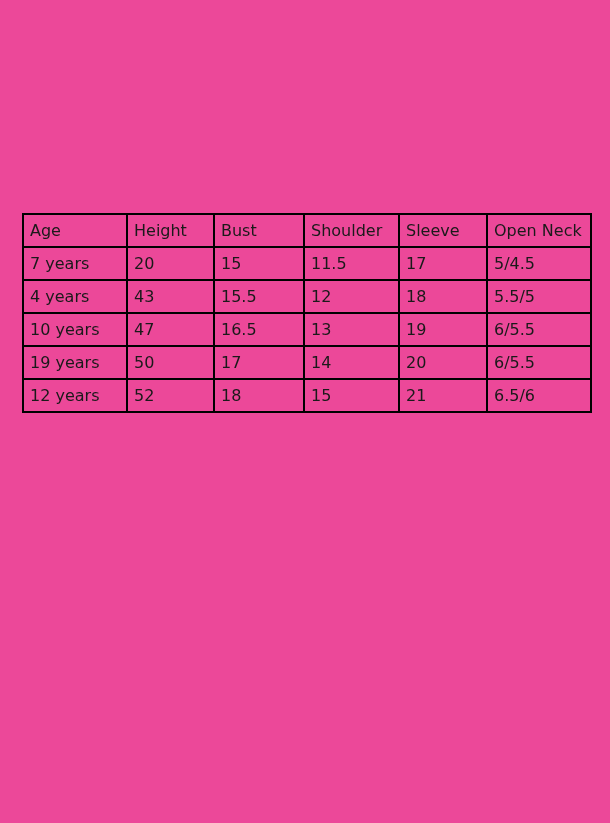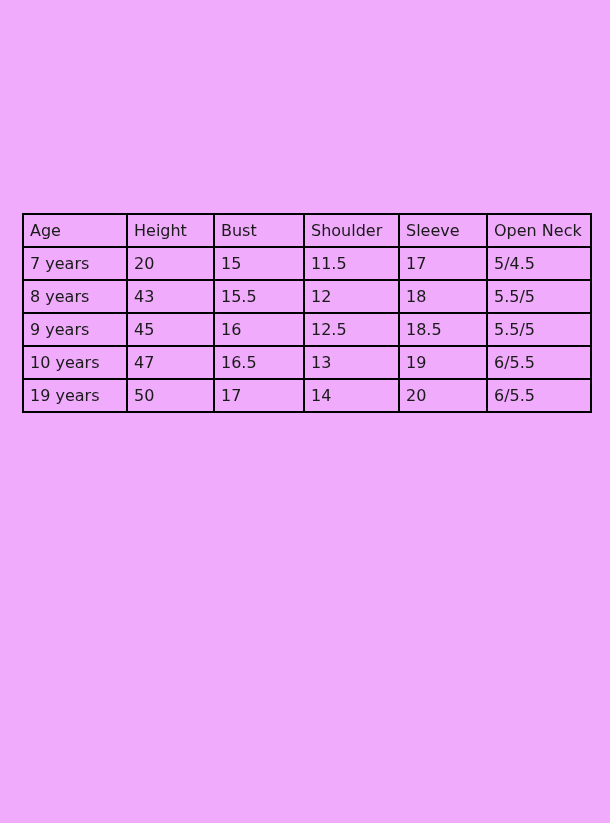--- a/index.html
+++ b/index.html
@@ -8,21 +8,21 @@
     background: #ffffff;
     width: 610px;
     height: 823px;
     font-family: "DejaVu Sans", "Liberation Sans", sans-serif;
     overflow: hidden;
   }
   .page {
     position: relative;
     width: 610px;
     height: 823px;
-    background: #f0abfc;
+    background: #ec4899;
   }
   table.size-chart {
     position: absolute;
     left: 22px;
     top: 213px;
     border-collapse: collapse;
     table-layout: fixed;
     width: 568px;
     color: #1a1a1a;
     font-size: 16px;
@@ -72,46 +72,46 @@
     <tbody>
         <tr>
           <td>7 years</td>
           <td>20</td>
           <td>15</td>
           <td>11.5</td>
           <td>17</td>
           <td>5/4.5</td>
         </tr>
         <tr>
-          <td>8 years</td>
+          <td>4 years</td>
           <td>43</td>
           <td>15.5</td>
           <td>12</td>
           <td>18</td>
-          <td>5.5/5</td>
-        </tr>
-        <tr>
-          <td>9 years</td>
-          <td>45</td>
-          <td>16</td>
-          <td>12.5</td>
-          <td>18.5</td>
           <td>5.5/5</td>
         </tr>
         <tr>
           <td>10 years</td>
           <td>47</td>
           <td>16.5</td>
           <td>13</td>
           <td>19</td>
           <td>6/5.5</td>
         </tr>
         <tr>
           <td>19 years</td>
           <td>50</td>
           <td>17</td>
           <td>14</td>
           <td>20</td>
           <td>6/5.5</td>
         </tr>
+        <tr>
+          <td>12 years</td>
+          <td>52</td>
+          <td>18</td>
+          <td>15</td>
+          <td>21</td>
+          <td>6.5/6</td>
+        </tr>
       </tbody>
   </table>
 </div>
 
 </body></html>

